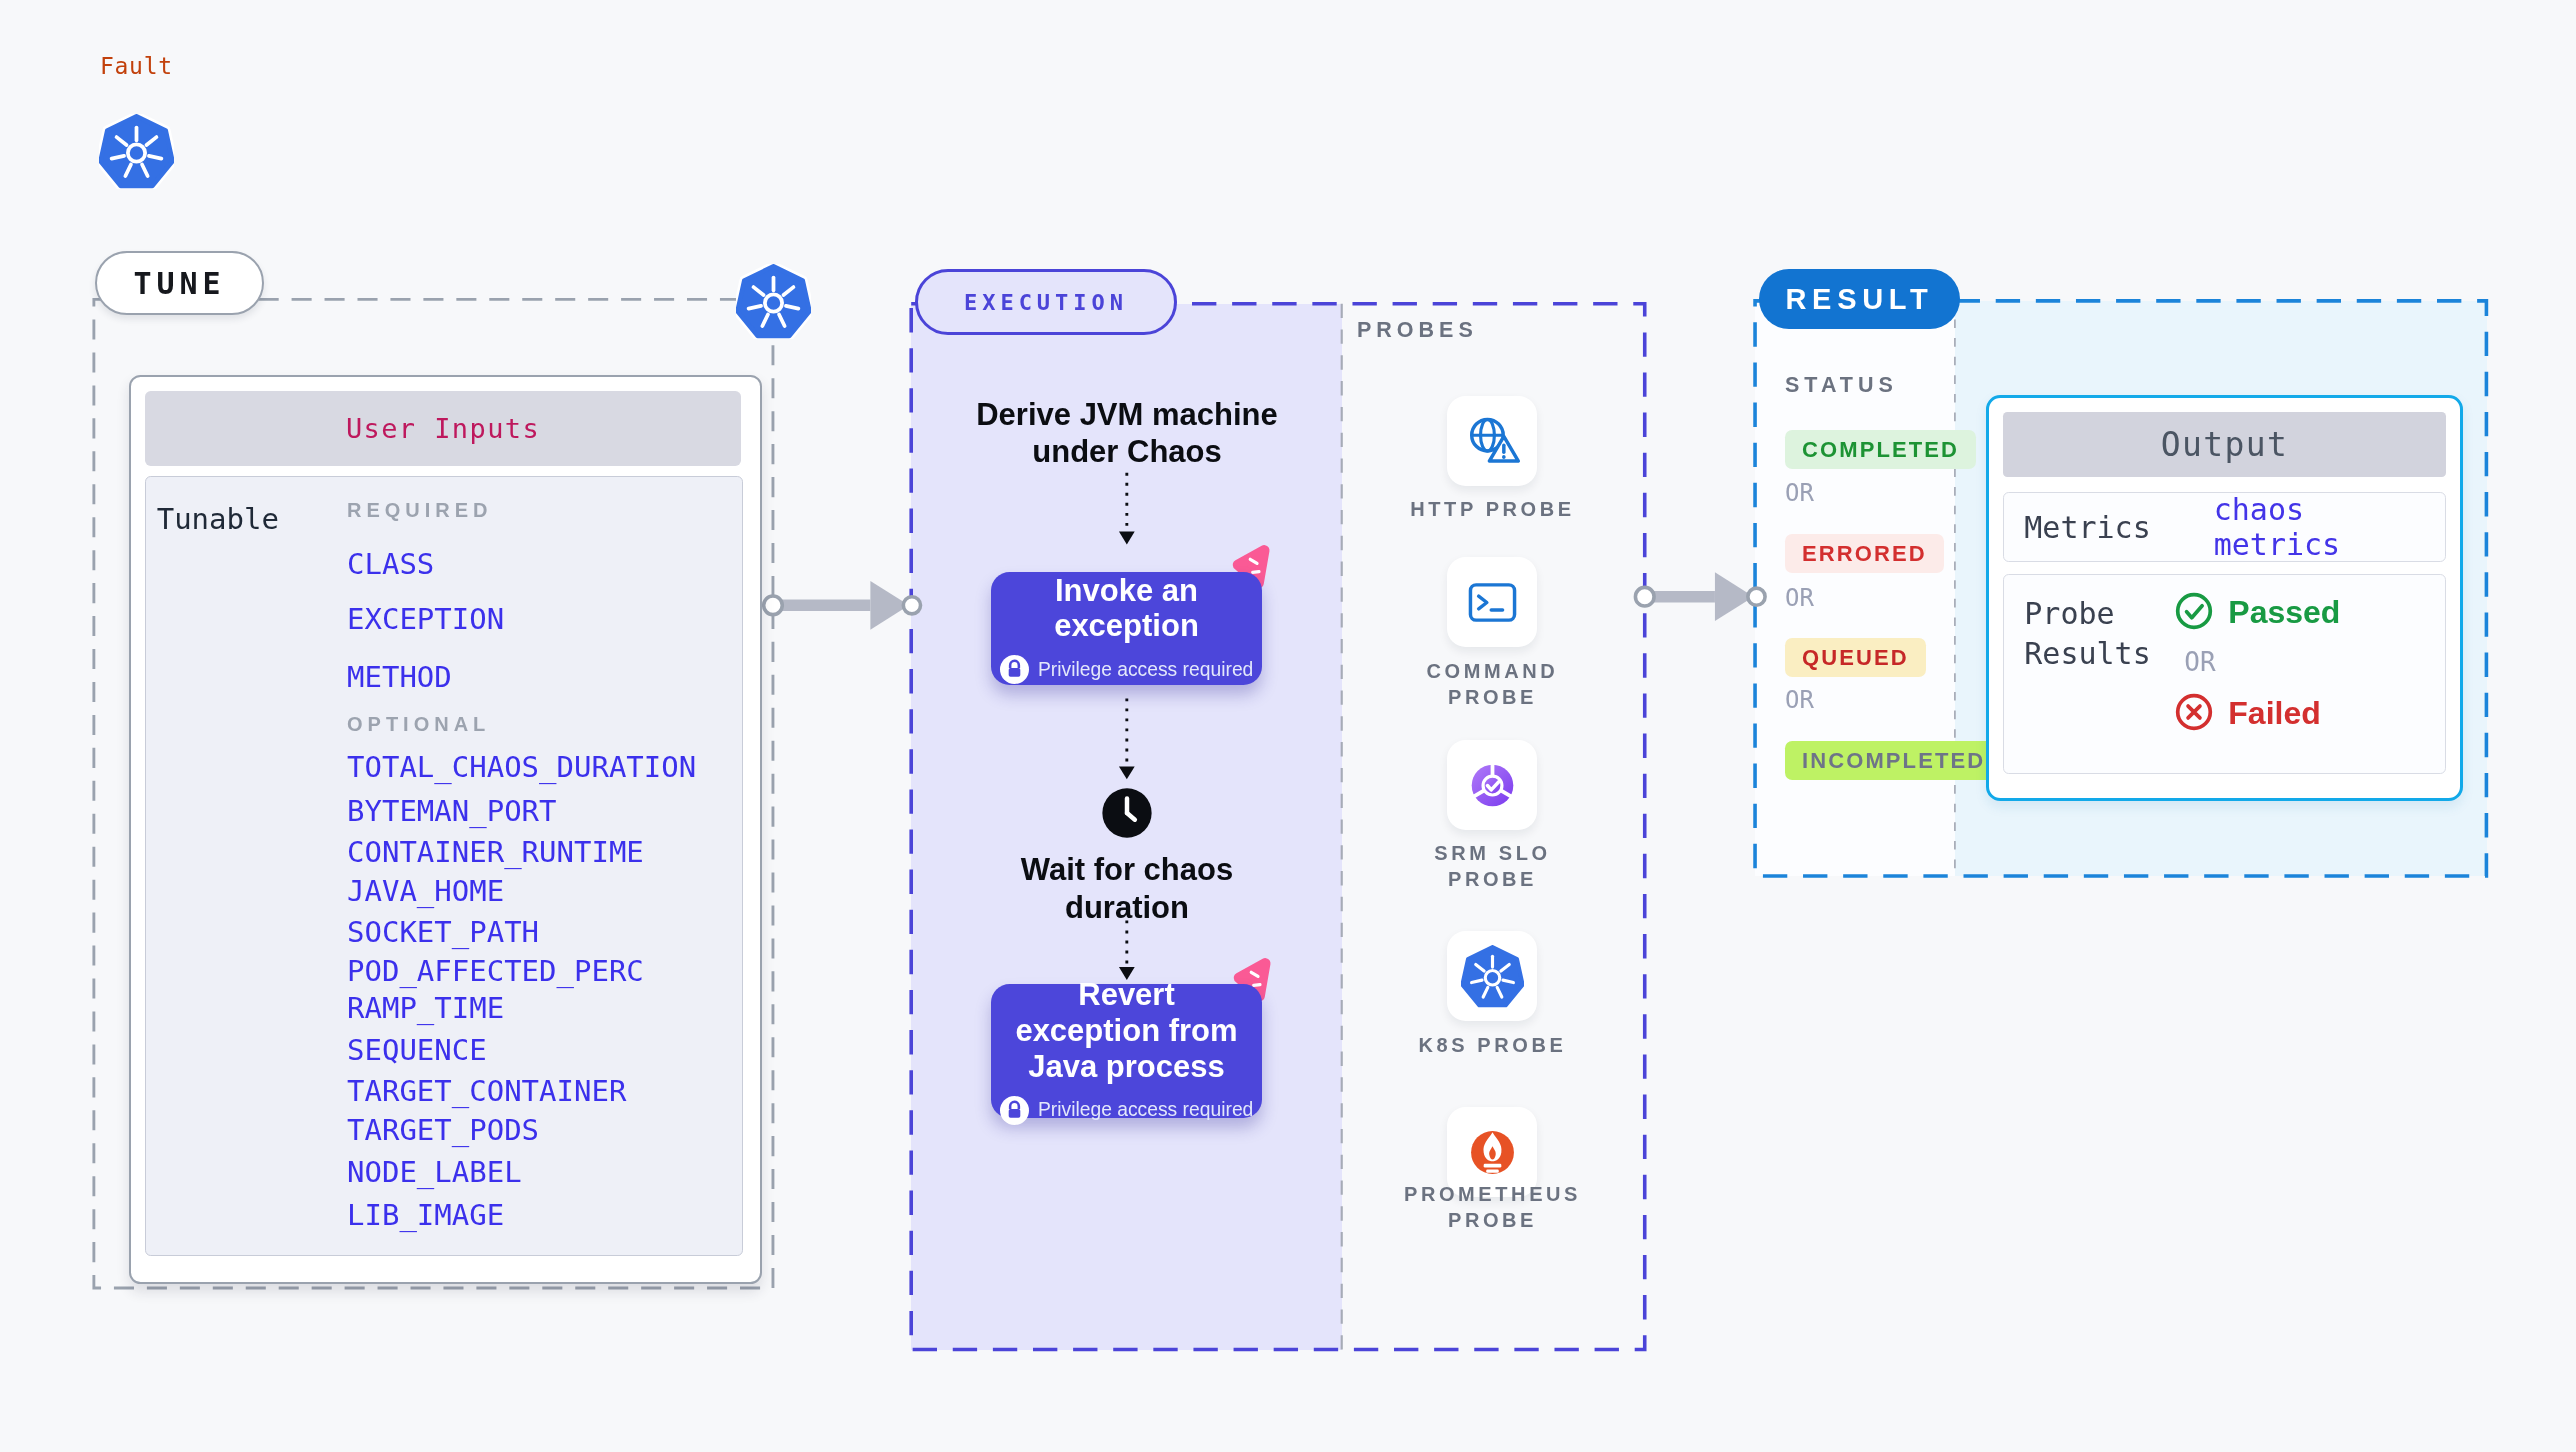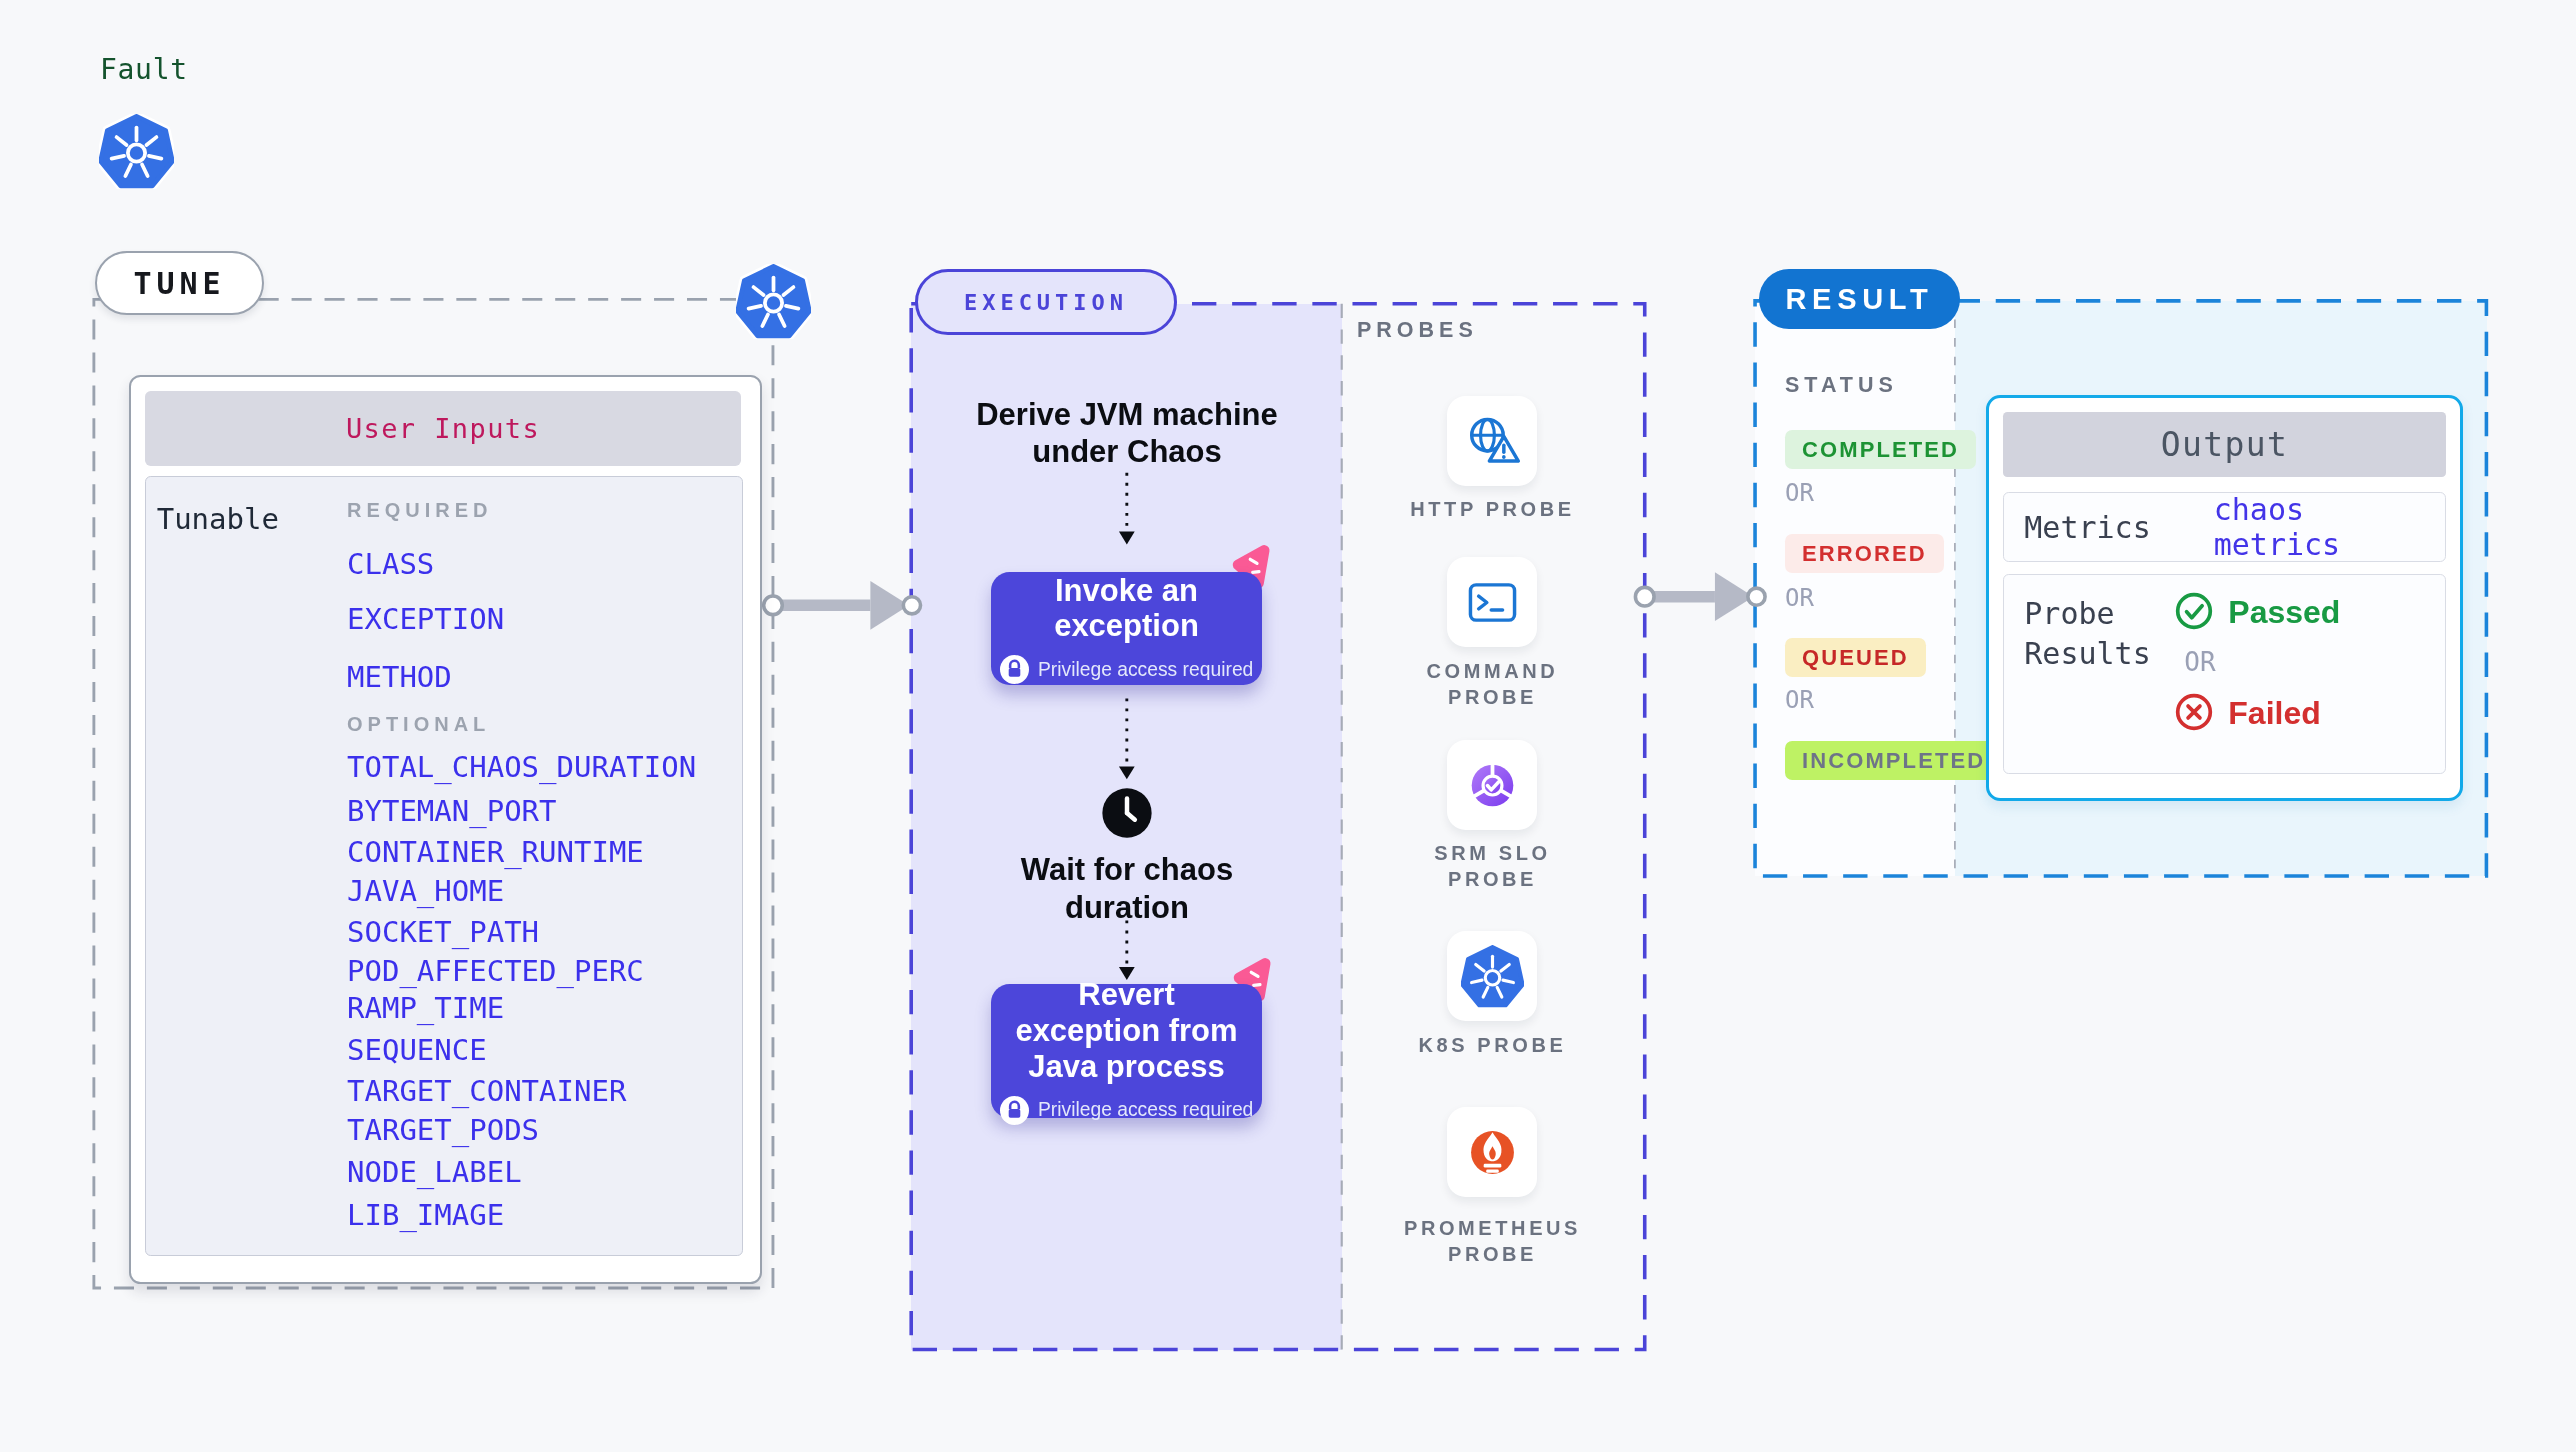--- a/index.html
+++ b/index.html
@@ -5,21 +5,21 @@
   html,body{margin:0;padding:0;background:#f7f8fa;}
   .canvas{position:relative;width:2576px;height:1452px;background:#f7f8fa;overflow:hidden;
           font-family:"Liberation Sans",sans-serif;}
   .mono{font-family:"DejaVu Sans Mono",monospace;}
   .abs{position:absolute;}
   .fill-layer{position:absolute;z-index:0;}
   #overlay{position:absolute;left:0;top:0;z-index:1;pointer-events:none;}
   .content{z-index:2;}
 
   
-  .kicker{left:100px;top:53px;font-size:28px;color:#14532d;letter-spacing:0.7px;z-index:2;}
+  .kicker{left:100px;top:53px;font-size:23px;color:#c2410c;letter-spacing:0.7px;z-index:2;}
   .title-row{left:99px;top:113px;height:76px;display:flex;align-items:center;gap:27px;z-index:2;}
   .title-row svg{width:75px;height:75px;}
   .page-title{font-size:46px;font-weight:bold;color:#0c0e13;letter-spacing:-0.7px;}
 
   
   .exec-fill{left:911px;top:304px;width:431px;height:1046px;background:#e4e4fb;}
   .status-fill{left:1755px;top:301px;width:200px;height:575px;background:#fcfdff;}
   .cyan-fill{left:1955px;top:301px;width:532px;height:575px;background:#e9f5fc;}
 
   
@@ -306,21 +306,21 @@
 
   <div class="abs probe-card" style="top:1107px;">
     <svg viewBox="0 0 100 100">
       <circle cx="50" cy="50" r="34" fill="#e75225"></circle>
       <path d="M50 18 C57 30 66 36 64 50 C62.5 60 56 64 50 64 C44 64 37.5 60 36 50 C34 36 43 30 50 18 Z" fill="#ffffff"></path>
       <path d="M50 40 C53 46 56 48 55 54 C54 59 52 61 50 61 C48 61 46 59 45 54 C44 48 47 46 50 40 Z" fill="#e75225"></path>
       <rect x="36" y="68" width="28" height="6" rx="2" fill="#ffffff"></rect>
       <rect x="40" y="77" width="20" height="5" rx="2" fill="#ffffff"></rect>
     </svg>
   </div>
-  <div class="abs probe-label" style="top:1215px;">PROMETHEUS PROBE</div>
+  <div class="abs probe-label" style="top:1181px;">PROMETHEUS PROBE</div>
 
   <div class="abs pill pill-result">
     <span>RESULT</span>
   </div>
   <div class="abs status-label">STATUS</div>
 
   <span class="badge completed" style="top:430px;">COMPLETED</span>
   <span class="or-sep mono" style="top:479px;">OR</span>
   <span class="badge errored" style="top:534px;">ERRORED</span>
   <span class="or-sep mono" style="top:584px;">OR</span>

